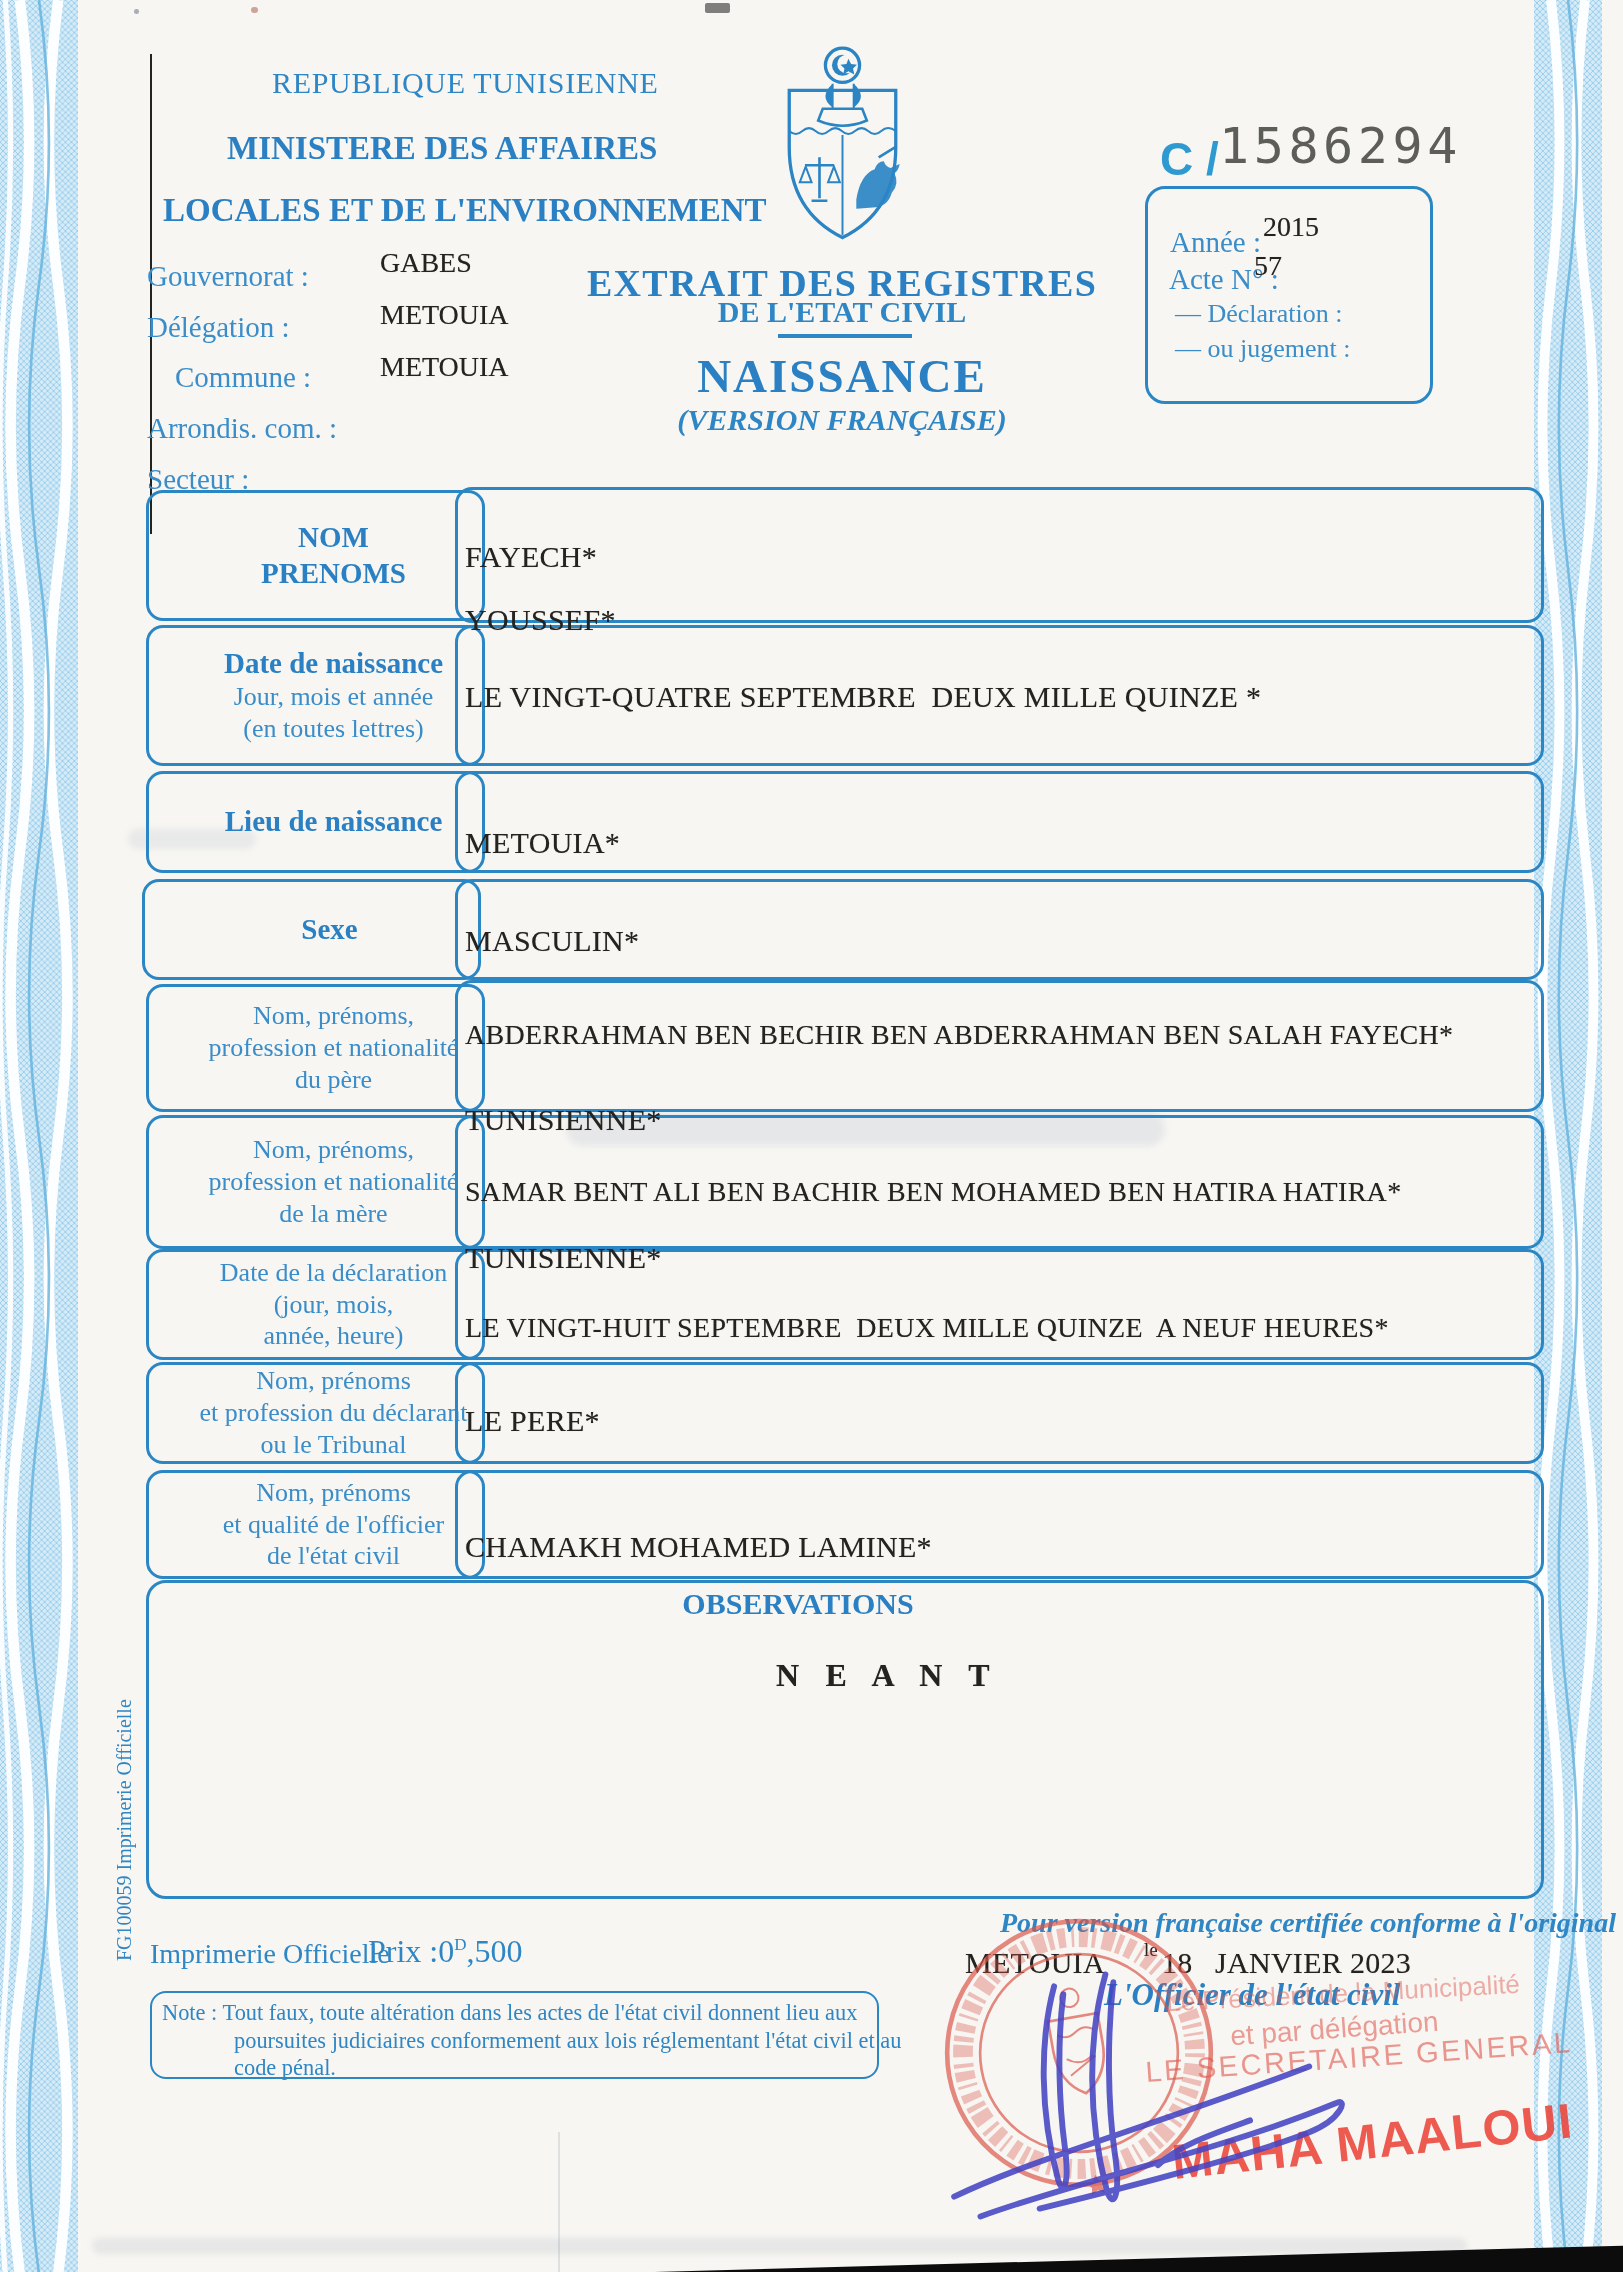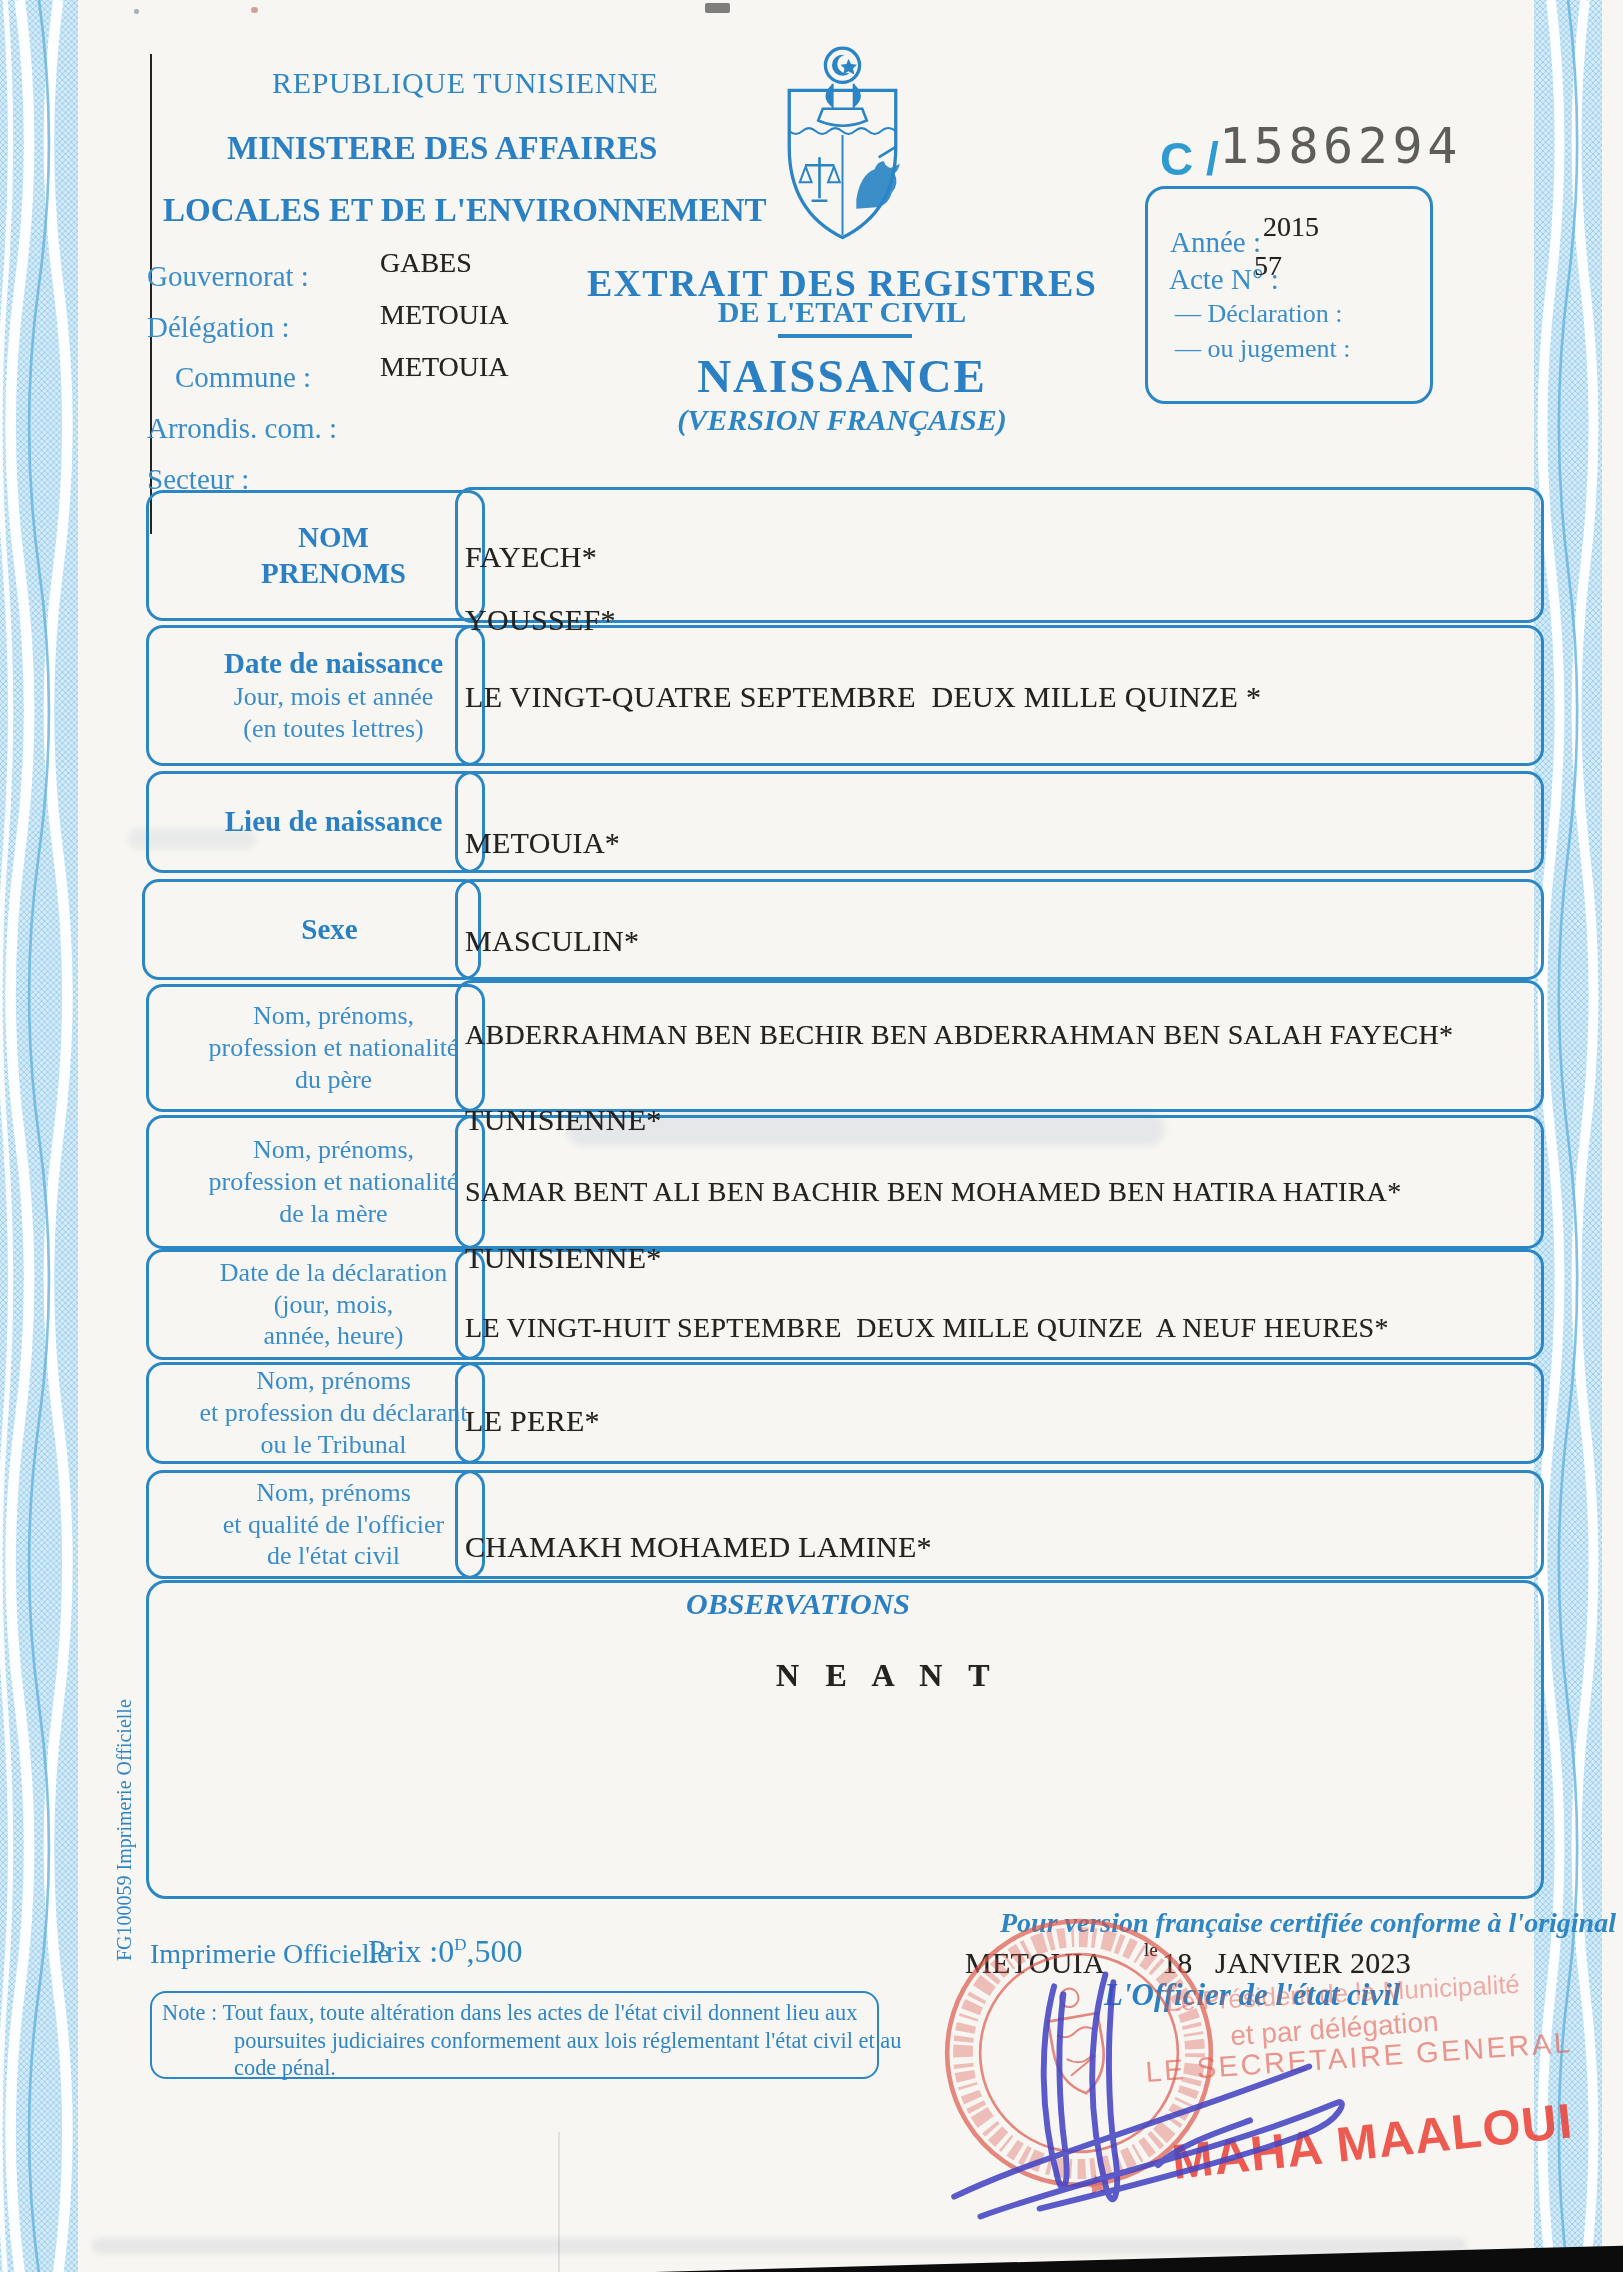--- a/index.html
+++ b/index.html
@@ -170,21 +170,21 @@
   <div class="val" style="left:465px;top:924px;font-size:30px;">MASCULIN*</div>
   <div class="val" style="left:465px;top:1019px;font-size:28px;">ABDERRAHMAN BEN BECHIR BEN ABDERRAHMAN BEN SALAH FAYECH*</div>
   <div class="val" style="left:465px;top:1103px;font-size:30px;">TUNISIENNE*</div>
   <div class="val" style="left:465px;top:1176px;font-size:28px;">SAMAR BENT ALI BEN BACHIR BEN MOHAMED BEN HATIRA HATIRA*</div>
   <div class="val" style="left:465px;top:1241px;font-size:30px;">TUNISIENNE*</div>
   <div class="val" style="left:465px;top:1312px;font-size:28px;">LE VINGT-HUIT SEPTEMBRE  DEUX MILLE QUINZE  A NEUF HEURES*</div>
   <div class="val" style="left:465px;top:1404px;font-size:30px;">LE PERE*</div>
   <div class="val" style="left:465px;top:1530px;font-size:30px;">CHAMAKH MOHAMED LAMINE*</div>
 
   <div class="box" style="left:146px;top:1580px;width:1392px;height:313px;border-radius:20px;"></div>
-  <div class="abs" style="left:146px;top:1587px;width:1304px;text-align:center;font-size:30px;font-style:italic;font-weight:700;color:#2a80c2;z-index:20;">OBSERVATIONS</div>
+  <div class="abs" style="left:146px;top:1587px;width:1304px;text-align:center;font-size:30px;font-weight:700;color:#2a80c2;z-index:20;">OBSERVATIONS</div>
   <div class="val" style="left:776px;top:1657px;font-size:32px;font-weight:600;letter-spacing:9.2px;">N E A N T</div>
 
   <div class="abs blue" style="left:150px;top:1938px;font-size:28px;z-index:20;">Imprimerie Officielle</div>
   <div class="abs blue" style="left:368px;top:1933px;font-size:32px;z-index:20;">
     <span>Prix :0</span><sup class="d">D</sup><span>,500</span>
   </div>
 
   <div class="box" style="left:150px;top:1991px;width:725px;height:84px;border-width:2.6px;border-radius:16px;"></div>
   <div class="abs blue" style="left:234px;top:2028px;font-size:22.4px;z-index:20;white-space:nowrap;">poursuites judiciaires conformement aux lois réglementant l'état civil et au</div>
   <div class="abs blue" style="left:162px;top:2000px;font-size:22.4px;z-index:20;white-space:nowrap;">Note : Tout faux, toute altération dans les actes de l'état civil donnent lieu aux</div>

